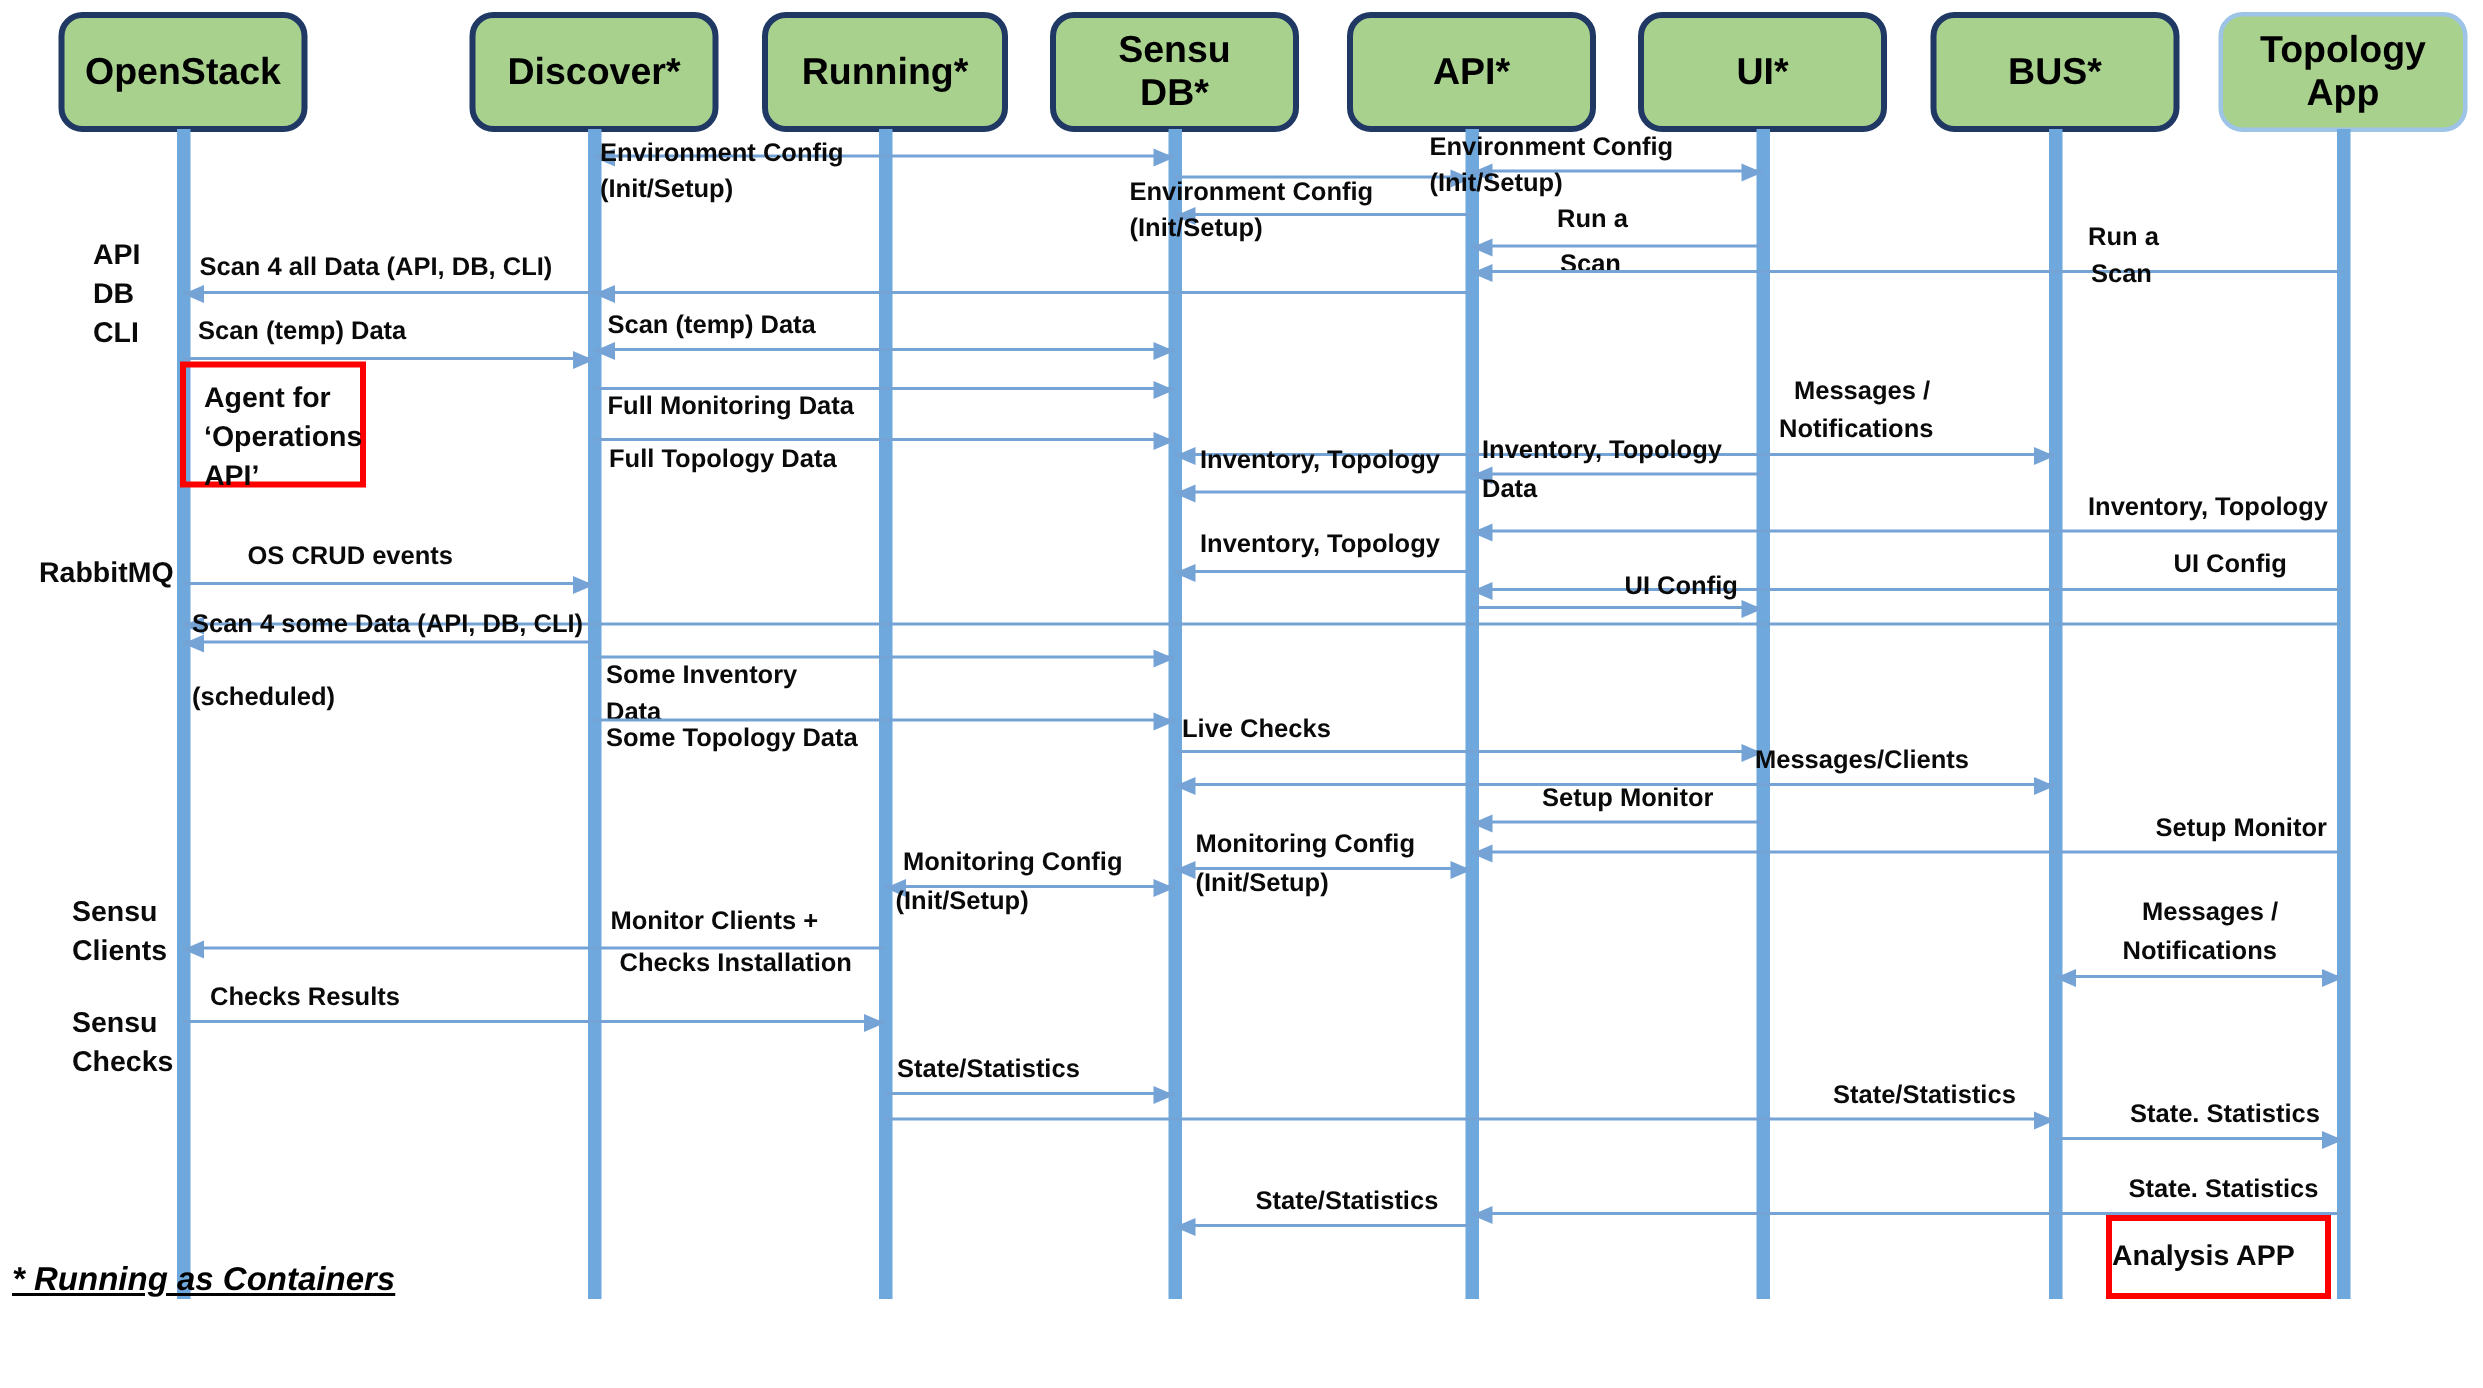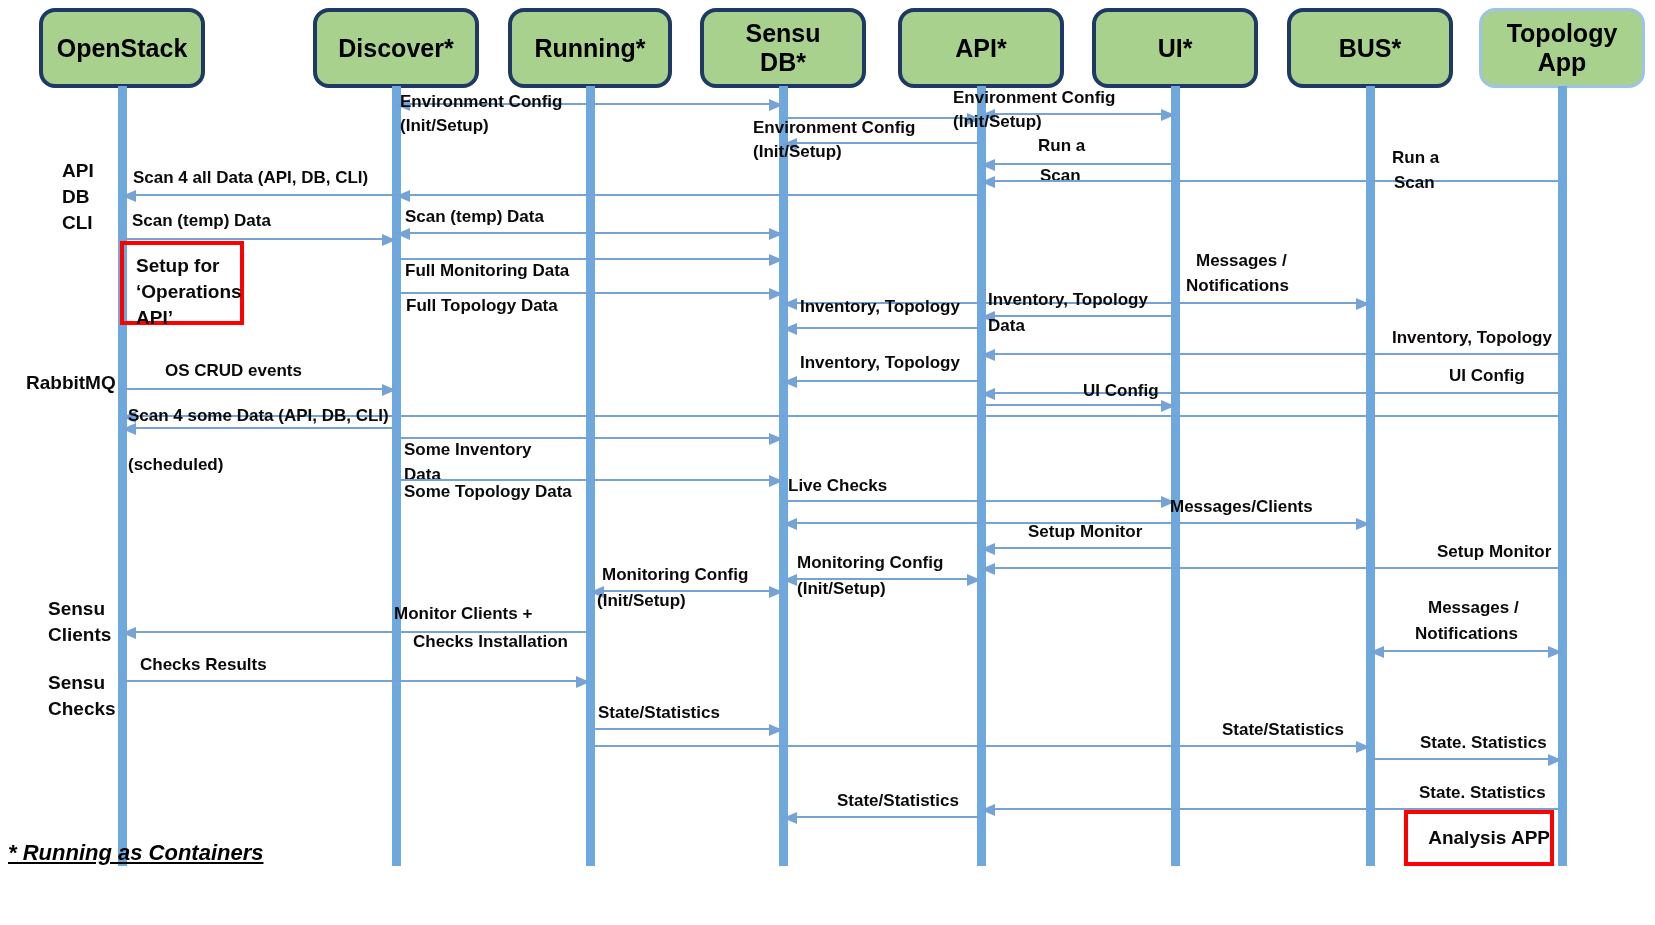--- a/index.html
+++ b/index.html
@@ -18,21 +18,21 @@
   .msg-line{position:absolute;height:2px;background:var(--arrow);}
   .arrow-head{position:absolute;width:0;height:0;border-top:6px solid transparent;border-bottom:6px solid transparent;}
   .arrow-head.right{border-left:14px solid var(--arrow);}
   .arrow-head.left{border-right:14px solid var(--arrow);}
   .msg-label{position:absolute;white-space:nowrap;font-weight:bold;font-size:17px;color:#0a0a0a;}
   .caption{position:absolute;white-space:nowrap;font-weight:bold;font-size:19px;color:#0a0a0a;line-height:26px;}
   .annotation{
     position:absolute;box-sizing:border-box;border:4px solid var(--ann-border);background:transparent;
     font-weight:bold;font-size:19px;color:#0a0a0a;line-height:26px;padding:8px 6px 0 12px;
   }
-  .annotation.center{display:flex;align-items:center;justify-content:flex-end;padding:0;}
+  .annotation.center{display:flex;align-items:center;justify-content:flex-start;padding:0;}
   .footnote{
     position:absolute;left:8px;top:840px;font-weight:bold;font-size:22px;color:#000;
     text-decoration:underline;font-style:italic;
   }
 </style>
 </head>
 <body>
 
 <div id="stage" style="--box-fill: #a9d18e; --box-border: #1f3864; --ext-border: #9dc3e6; --lifeline: #6fa8dc; --arrow: #75a3d6; --ann-border: #ff0000;">
   <div id="actors-layer">
@@ -171,21 +171,21 @@
       <div class="arrow-head left" style="top: 574px; left: 783px;"></div>
       <div class="msg-label" style="left: 797px; top: 553px;">Monitoring Config</div>
       <div class="msg-label" style="left: 797px; top: 579px;">(Init/Setup)</div>
       <div class="msg-line" style="left: 590px; width: 193px; top: 590px;"></div>
       <div class="arrow-head right" style="top: 586px; left: 769px;"></div>
       <div class="arrow-head left" style="top: 586px; left: 590px;"></div>
       <div class="msg-label" style="left: 602px; top: 565px;">Monitoring Config</div>
       <div class="msg-label" style="left: 597px; top: 591px;">(Init/Setup)</div>
       <div class="msg-line" style="left: 122px; width: 468px; top: 631px;"></div>
       <div class="arrow-head left" style="top: 627px; left: 122px;"></div>
-      <div class="msg-label" style="left: 394px; top: 604px;">Monitor Clients +</div>
+      <div class="msg-label" style="left: 407px; top: 604px;">Monitor Clients +</div>
       <div class="msg-label" style="left: 413px; top: 632px;">Checks Installation</div>
       <div class="msg-line" style="left: 1370px; width: 192px; top: 650px;"></div>
       <div class="arrow-head right" style="top: 646px; left: 1548px;"></div>
       <div class="arrow-head left" style="top: 646px; left: 1370px;"></div>
       <div class="msg-label" style="left: 1428px; top: 598px;">Messages /</div>
       <div class="msg-label" style="left: 1415px; top: 624px;">Notifications</div>
       <div class="msg-line" style="left: 122px; width: 468px; top: 680px;"></div>
       <div class="arrow-head right" style="top: 676px; left: 576px;"></div>
       <div class="msg-label" style="left: 140px; top: 655px;">Checks Results</div>
       <div class="msg-line" style="left: 590px; width: 193px; top: 728px;"></div>
@@ -217,21 +217,21 @@
         <div>Sensu</div>
         <div>Clients</div>
       </div>
       <div class="caption" style="left: 48px; top: 670px;">
         <div>Sensu</div>
         <div>Checks</div>
       </div>
     </div>
   <div id="annotations-layer">
       <div class="annotation" style="left: 120px; top: 241px; width: 124px; height: 84px;">
-        <div>Setup for</div>
+        <div>Agent for</div>
         <div>‘Operations</div>
         <div>API’</div>
       </div>
       <div class="annotation center" style="left: 1404px; top: 810px; width: 150px; height: 56px;">
         <div>Analysis APP</div>
       </div>
     </div>
   <div class="footnote">* Running as Containers</div>
 </div>
 

